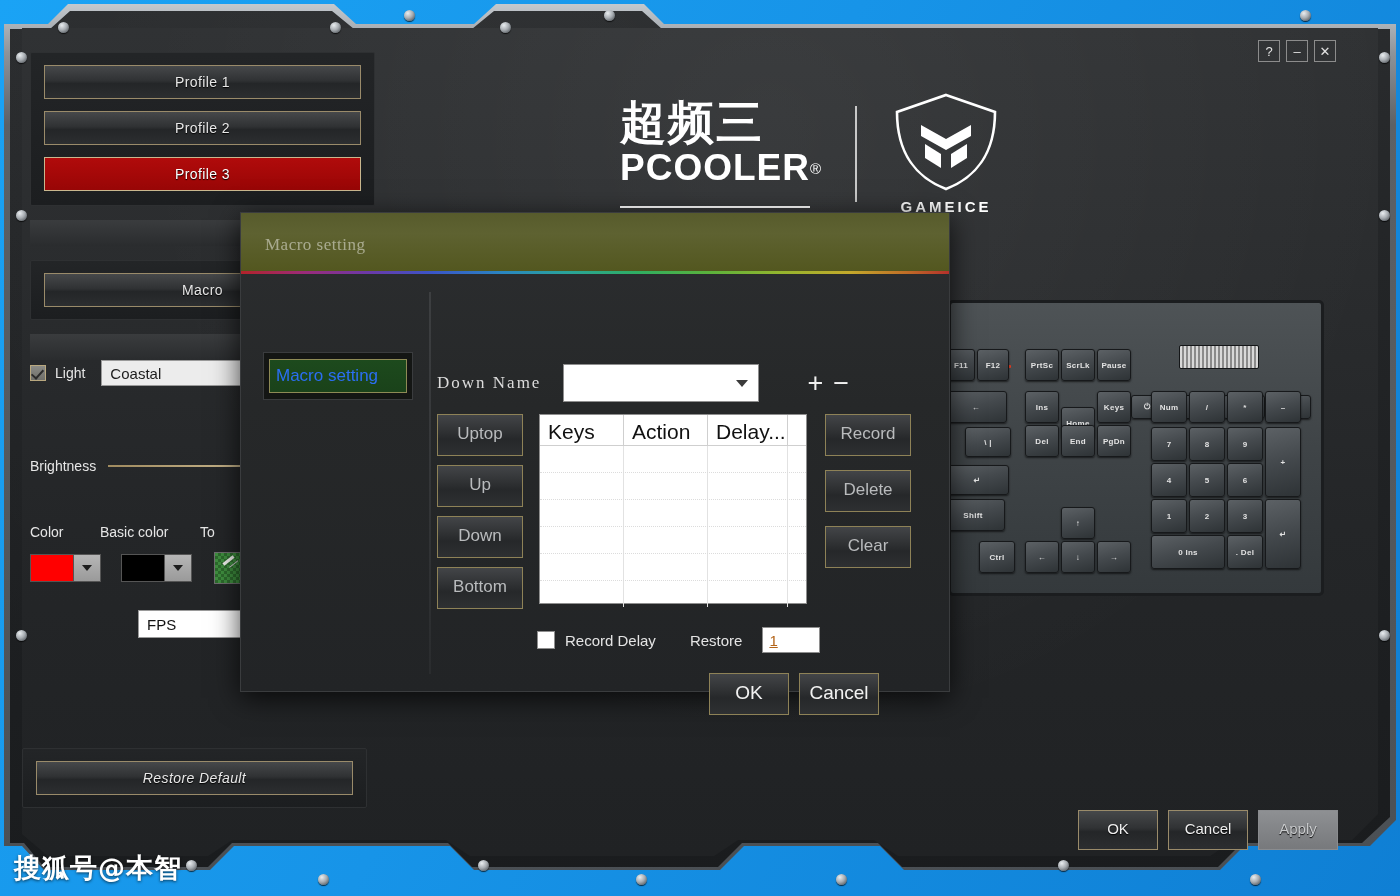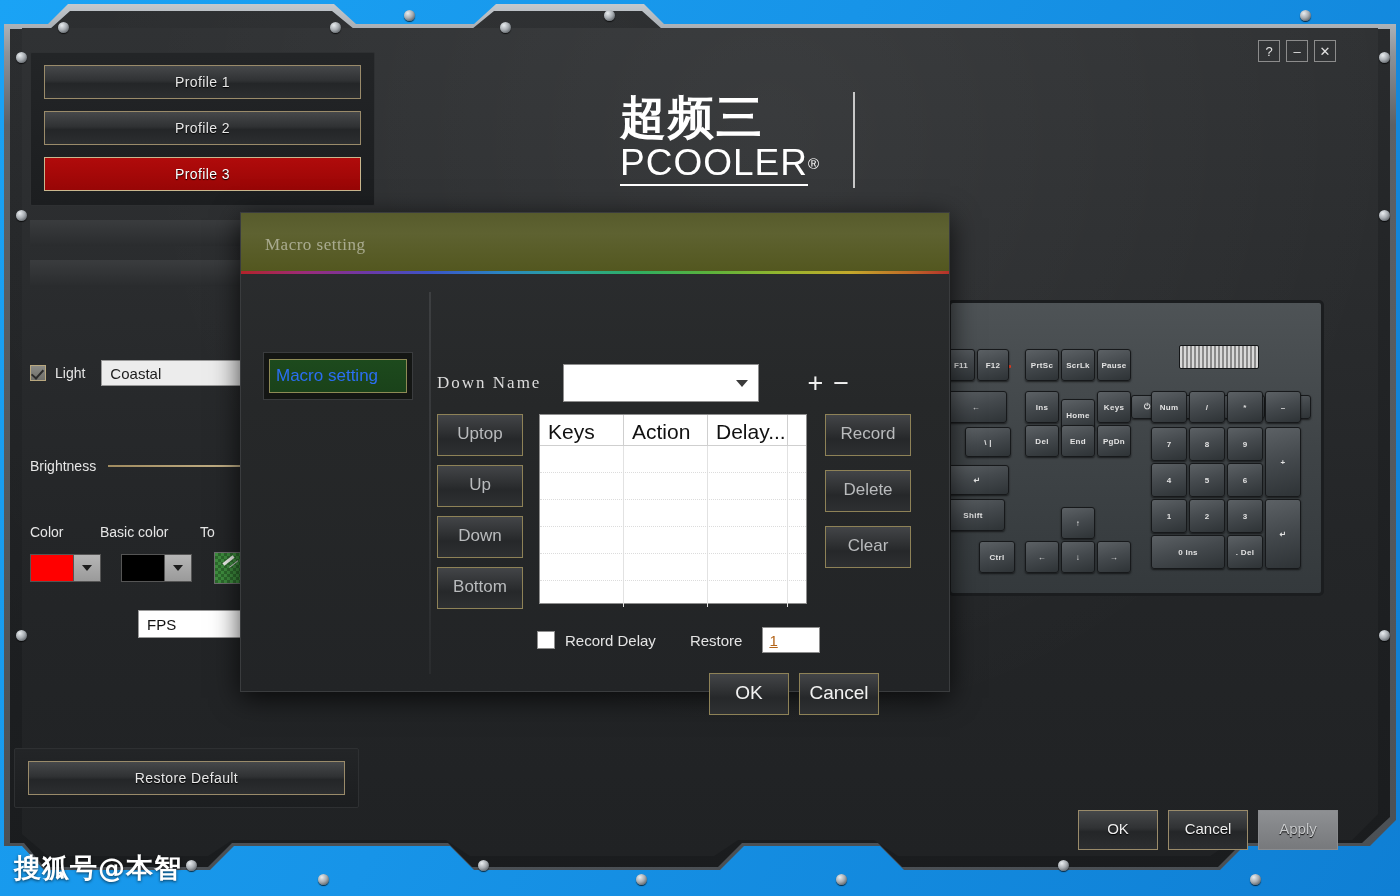--- a/index.html
+++ b/index.html
@@ -117,22 +117,22 @@
   .penicon{width:26px;height:30px;background:
       repeating-conic-gradient(#2d6b2d 0% 25%, #3f8f3f 0% 50%) 0 0/6px 6px;
     border:1px solid #6f6f6f;position:relative;}
   .penicon:after{content:"";position:absolute;left:7px;top:6px;width:13px;height:3px;
     background:#f2f2ef;transform:rotate(-38deg);box-shadow:2px 6px 0 -1px #cfcfcf;}
 
   
   #brand{position:absolute;left:620px;top:92px;display:flex;align-items:center;}
   .cn-logo{color:#fff;font-size:46px;font-weight:bold;letter-spacing:2px;line-height:1;
     font-family:"DejaVu Sans","Liberation Sans",sans-serif;}
-  .pc-logo{color:#fff;font-size:37px;font-weight:normal;letter-spacing:1px;line-height:1.05;
-    border-bottom:2px solid #fff;padding-bottom:1px;display:inline-block;}
+  .pc-logo{color:#fff;font-size:37px;font-weight:bold;letter-spacing:1px;line-height:1.05;
+    border-bottom:2px solid #fff;padding-bottom:18px;display:inline-block;}
   .reg{font-size:15px;vertical-align:super;}
   .divider{width:2px;height:96px;background:#c8c8c8;margin:0 34px;}
   .shield{width:110px;height:100px;position:relative;}
   .gameice-txt{color:#fff;font-size:15px;font-weight:bold;letter-spacing:3px;text-align:center;margin-top:2px;}
 
   
   #kbd{
     position:absolute;left:948px;top:300px;width:370px;height:290px;
     background:linear-gradient(180deg,#4e5356 0%,#3f4447 50%,#34393c 100%);
     border:3px solid #1b1d1f;border-radius:5px;overflow:hidden;
@@ -291,29 +291,41 @@
   </div>
 
   <div id="brand">
     <div>
       <div class="cn-logo">超频三</div>
       <div style="margin-top:4px">
         <span class="pc-logo">PCOOLER</span><span class="reg" style="color:#fff">®</span>
       </div>
     </div>
     <div class="divider"></div>
+    <div>
+      <svg class="shield" viewBox="0 0 110 100">
+        <path d="M55 3 L104 20 C104 62 84 86 55 97 C26 86 6 62 6 20 Z" fill="none" stroke="#ffffff" stroke-width="2.6"></path>
+        <path d="M30 33 L55 47 L80 33 L80 44 L55 58 L30 44 Z" fill="#ffffff"></path>
+        <path d="M34 52 L50 62 L50 76 L34 66 Z" fill="#ffffff"></path>
+        <path d="M76 52 L60 62 L60 76 L76 66 Z" fill="#ffffff"></path>
+      </svg>
+      <div class="gameice-txt">GAMEICE</div>
+    </div>
   </div>
 
   <div id="sidebar">
     <div class="panel sb-group" style="padding:12px 13px 14px;">
       <div class="gbtn" style="margin-bottom:12px">Profile 1</div>
       <div class="gbtn" style="margin-bottom:12px">Profile 2</div>
       <div class="gbtn active">Profile 3</div>
     </div>
     <div class="sb-strip"></div>
+    <div class="panel" style="padding:12px 13px;margin-top:14px;">
+      <div class="gbtn">Macro</div>
+    </div>
     <div class="sb-strip" style="margin-top:14px;"></div>
   </div>
 
   <div id="lightarea">
     <div class="row">
       <div class="cb"></div>
       <span>Light</span>
       <div class="txtfield" style="width:150px;margin-left:16px;">Coastal</div>
     </div>
 
@@ -342,21 +354,21 @@
           </div>
       </div>
       <div class="penicon" style="margin-left:22px;"></div>
     </div>
 
     <div class="row" style="margin-top:26px;margin-left:108px;">
       <div class="whitefield" style="width:106px;">FPS</div>
     </div>
   </div>
 
-  <div class="panel" style="position:absolute;left:14px;top:748px;width:345px;box-sizing:border-box;padding:12px 13px;">
+  <div class="panel" style="position:absolute;left:22px;top:748px;width:345px;box-sizing:border-box;padding:12px 13px;font-style:italic;">
     <div class="gbtn">Restore Default</div>
   </div>
 
   <div id="kbd">
 
     <div class="kled" style="left:56px;top:62px"></div>
     <div class="kled" style="left:76px;top:62px"></div>
     <div class="kled" style="left:96px;top:62px"></div>
     <div class="kled" style="left:116px;top:62px"></div>
     <div class="kslider" style="left:228px;top:42px;width:78px;height:22px"></div>
@@ -366,21 +378,21 @@
     <div class="kcap" style="left:272px;top:92px;width:40px;height:22px">⏯</div>
     <div class="kcap" style="left:318px;top:92px;width:40px;height:22px">⏭</div>
 
     <div class="kcap" style="left:-4px;top:46px;width:26px;height:30px">F11</div>
     <div class="kcap" style="left:26px;top:46px;width:30px;height:30px">F12</div>
     <div class="kcap" style="left:74px;top:46px;width:32px;height:30px">PrtSc</div>
     <div class="kcap" style="left:110px;top:46px;width:32px;height:30px">ScrLk</div>
     <div class="kcap" style="left:146px;top:46px;width:32px;height:30px">Pause</div>
 
     <div class="kcap" style="left:74px;top:88px;width:32px;height:30px">Ins</div>
-    <div class="kcap" style="left:110px;top:96px;width:32px;height:30px">Home</div>
+    <div class="kcap" style="left:110px;top:104px;width:32px;height:30px">Home</div>
     <div class="kcap" style="left:146px;top:88px;width:32px;height:30px">Keys</div>
     <div class="kcap" style="left:74px;top:122px;width:32px;height:30px">Del</div>
     <div class="kcap" style="left:110px;top:122px;width:32px;height:30px">End</div>
     <div class="kcap" style="left:146px;top:122px;width:32px;height:30px">PgDn</div>
 
     <div class="kcap" style="left:110px;top:204px;width:32px;height:30px">↑</div>
     <div class="kcap" style="left:74px;top:238px;width:32px;height:30px">←</div>
     <div class="kcap" style="left:110px;top:238px;width:32px;height:30px">↓</div>
     <div class="kcap" style="left:146px;top:238px;width:32px;height:30px">→</div>
 

